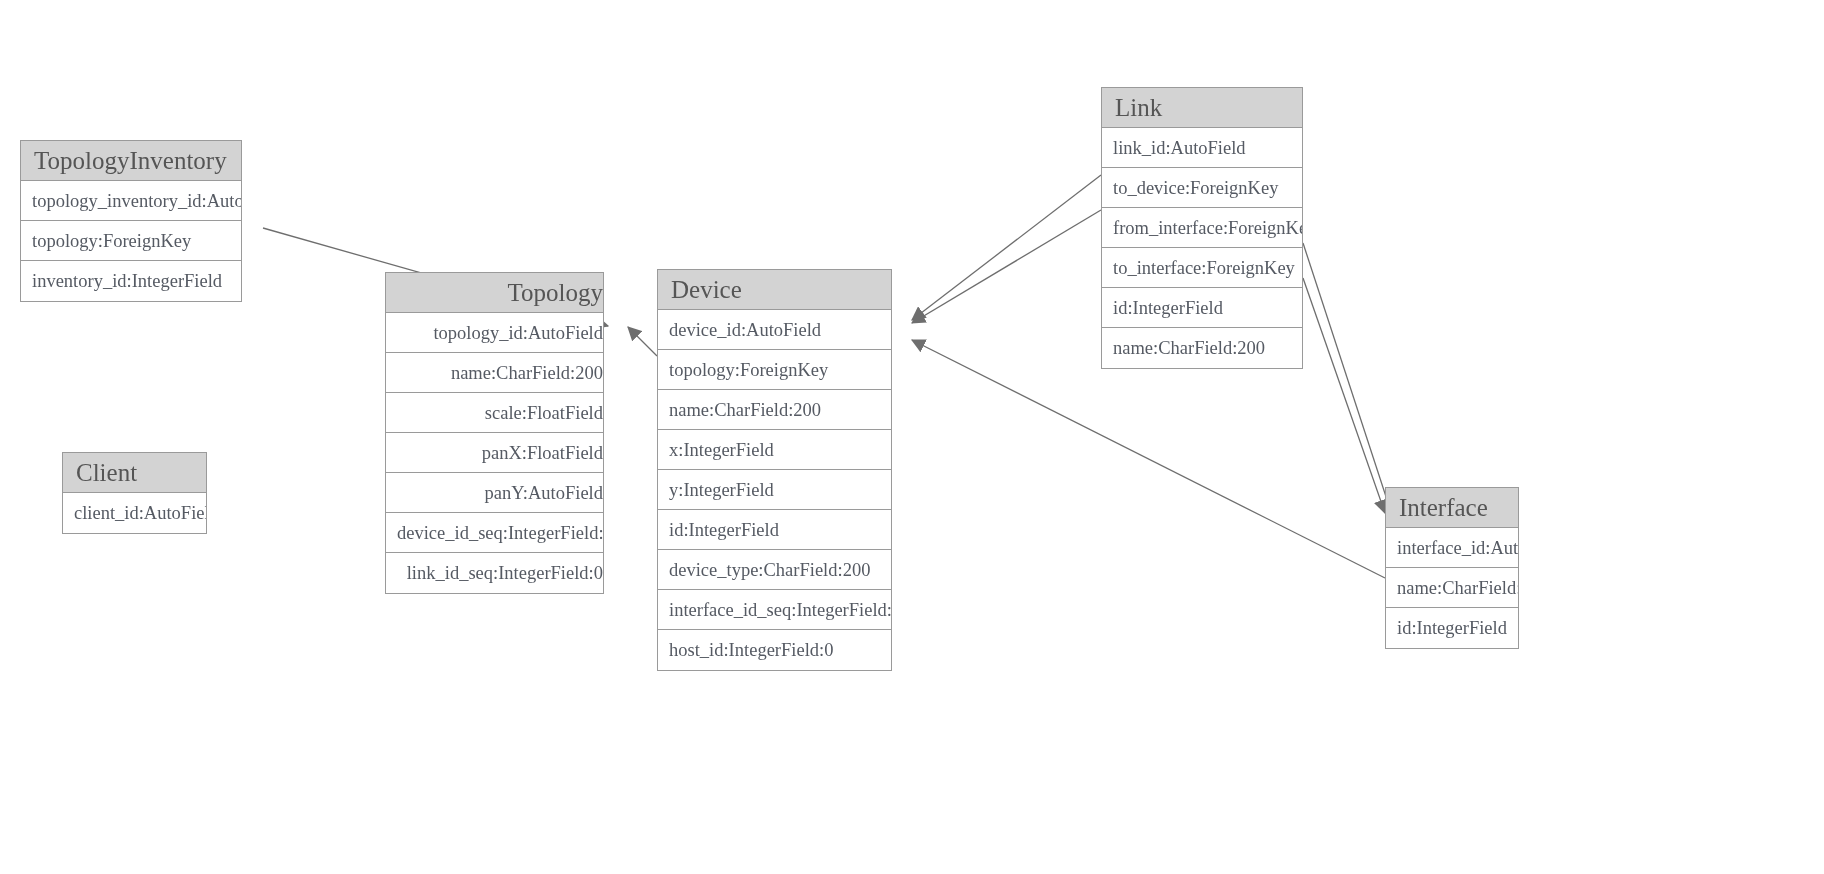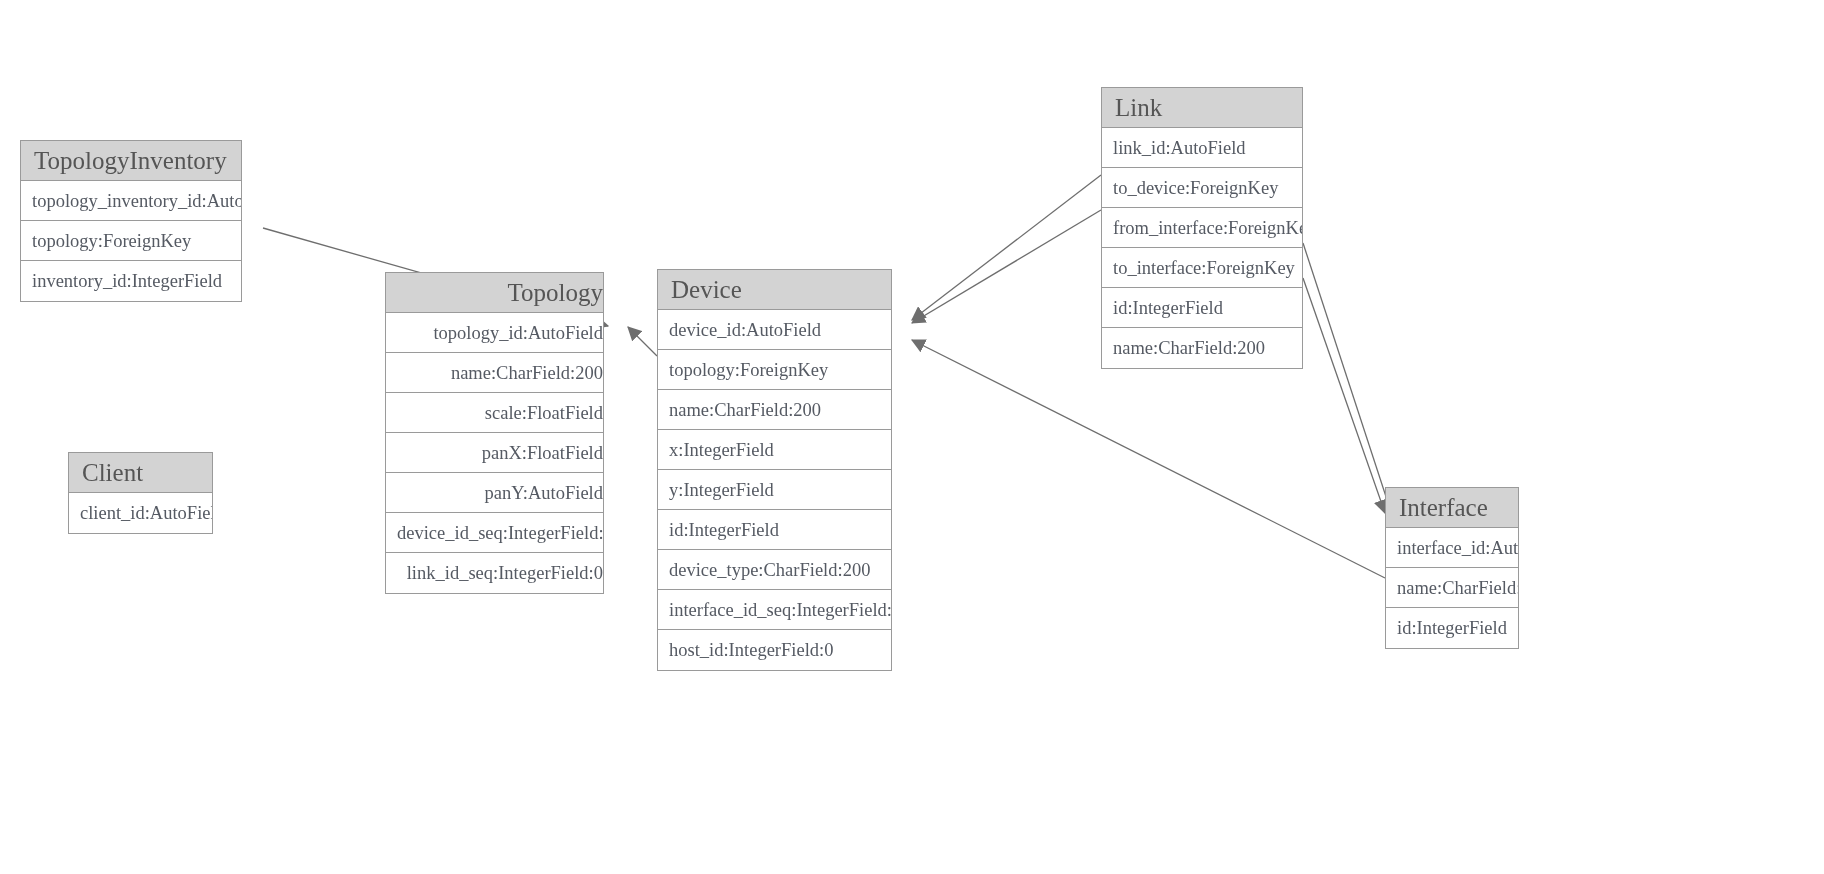--- a/index.html
+++ b/index.html
@@ -101,21 +101,21 @@
     </g>
   </svg>
 
   <div id="entity-layer">
       <div class="entity" style="left: 20px; top: 140px; width: 222px;">
         <div class="entity-header">TopologyInventory</div>
         <div class="entity-field">topology_inventory_id:AutoField</div>
         <div class="entity-field">topology:ForeignKey</div>
         <div class="entity-field">inventory_id:IntegerField</div>
       </div>
-      <div class="entity" style="left: 68px; top: 452px; width: 145px;">
+      <div class="entity" style="left: 62px; top: 452px; width: 145px;">
         <div class="entity-header">Client</div>
         <div class="entity-field">client_id:AutoField</div>
       </div>
       <div class="entity" style="left: 385px; top: 272px; width: 219px; text-align: right;">
         <div class="entity-header">Topology</div>
         <div class="entity-field">topology_id:AutoField</div>
         <div class="entity-field">name:CharField:200</div>
         <div class="entity-field">scale:FloatField</div>
         <div class="entity-field">panX:FloatField</div>
         <div class="entity-field">panY:AutoField</div>

